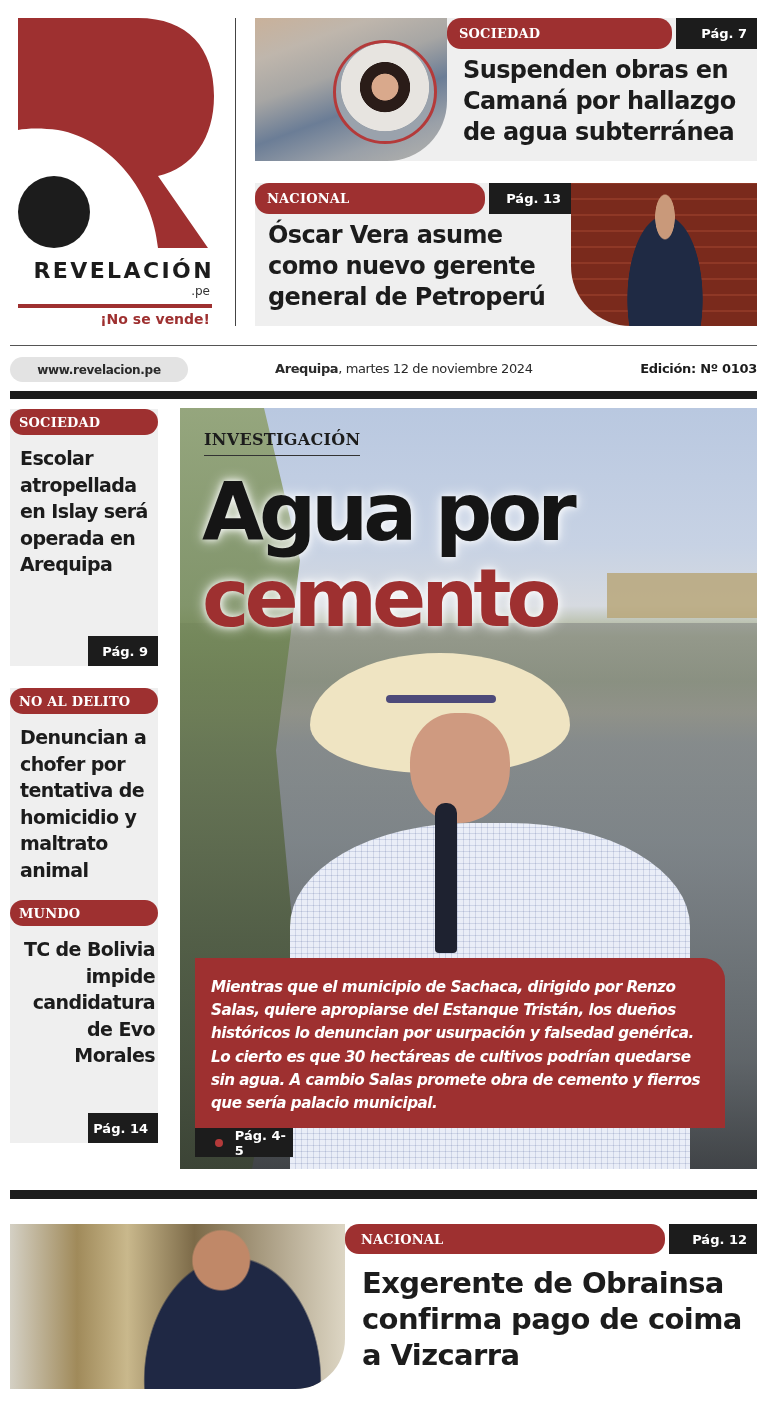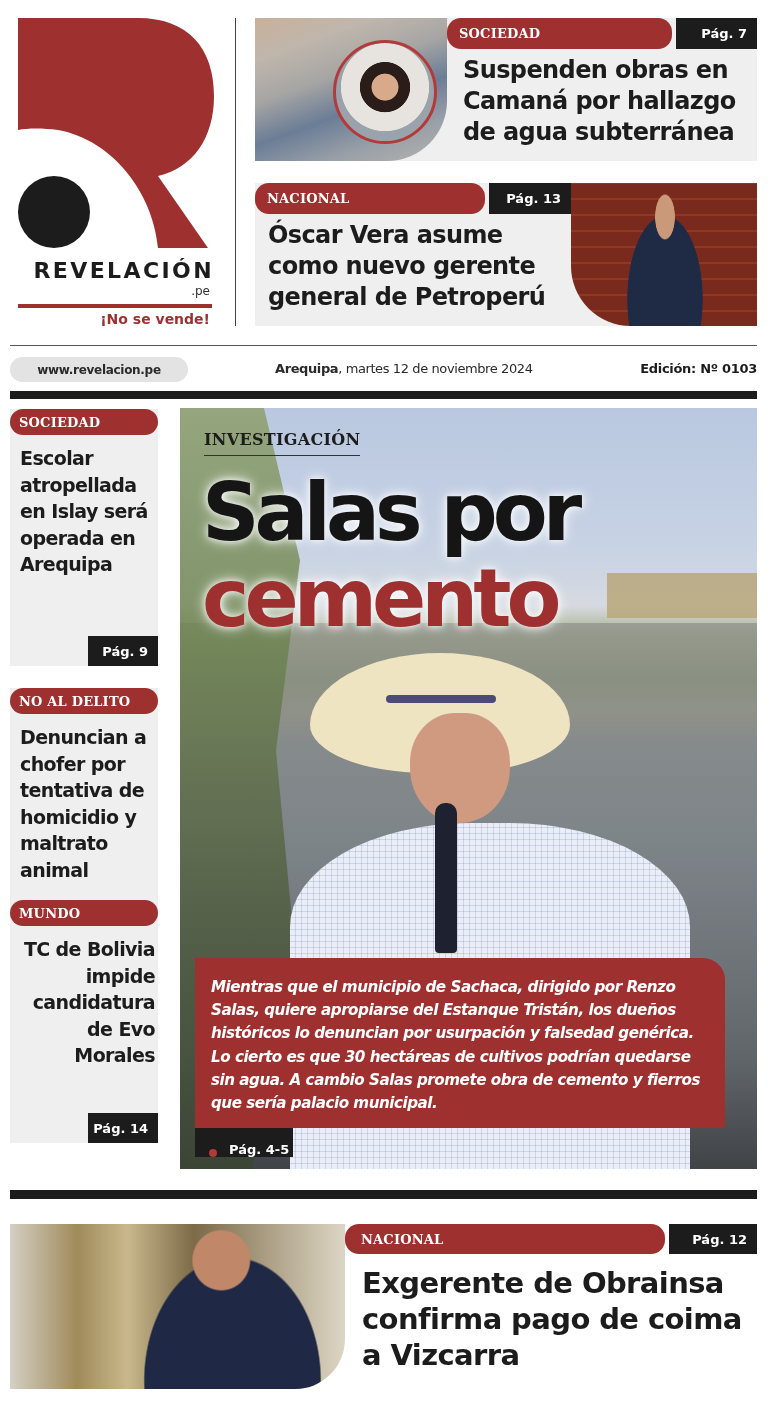--- a/index.html
+++ b/index.html
@@ -80,21 +80,21 @@
   .kicker { position: absolute; left: 24px; top: 22px; font-family: "DejaVu Serif", serif; font-weight: bold; font-size: 16px; color: #1c1c1c; letter-spacing: 0.3px;
     padding-bottom: 6px; border-bottom: 1.5px solid #333; }
   .title-1 { position: absolute; left: 22px; top: 62px; font-family: "DejaVu Sans", sans-serif; font-weight: bold; font-size: 80px; line-height: 86px; letter-spacing: -5px; color: #151515;
     text-shadow: 0 0 14px rgba(255,255,255,0.9), 0 0 6px rgba(255,255,255,0.8); }
   .title-2 { position: absolute; left: 22px; top: 148px; font-family: "DejaVu Sans", sans-serif; font-weight: bold; font-size: 80px; line-height: 86px; letter-spacing: -5px; color: #9e3030;
     text-shadow: 0 0 14px rgba(255,255,255,0.9), 0 0 6px rgba(255,255,255,0.8); }
 
   .summary { position: absolute; left: 15px; top: 550px; width: 530px; height: 170px; background: #9e3030; border-top-right-radius: 22px;
     padding: 18px 16px 0 16px; color: #fff; font-family: "DejaVu Sans", sans-serif; font-style: italic; font-weight: bold; font-size: 15.2px; line-height: 23.2px; letter-spacing: -0.5px; }
   .hero-pag { position: absolute; left: 15px; top: 720px; width: 98px; height: 29px; background: #1c1c1c; color: #fff;
-    display: flex; align-items: flex-end; padding-left: 14px; gap: 12px; font-family: "DejaVu Sans", sans-serif; font-weight: bold; font-size: 13px; }
+    display: flex; align-items: center; padding-left: 20px; gap: 12px; font-family: "DejaVu Sans", sans-serif; font-weight: bold; font-size: 13px; }
   .hero-pag .dot { width: 8px; height: 8px; border-radius: 50%; background: #b43a3a; }
 
   
   .bottom-rule { left: 10px; top: 1190px; width: 747px; height: 9px; background: #1c1c1c; }
   .b-photo { left: 10px; top: 1224px; width: 335px; height: 165px; overflow: hidden; border-bottom-right-radius: 50px;
     background: linear-gradient(90deg, #d4d0c4 0%, #a08a5a 20%, #c9b88c 35%, #7c6a48 55%, #ddd6c4 100%); }
   .b-person { position: absolute; left: 110px; top: 0; width: 225px; height: 165px;
     background: radial-gradient(ellipse at 45% 22%, #c08868 0 16%, transparent 17%),
                 radial-gradient(ellipse at 50% 95%, #1f2844 0 55%, transparent 56%); }
   .b-sec { left: 345px; top: 1224px; width: 320px; height: 30px; }
@@ -161,21 +161,21 @@
   <div class="hero-trees-l"></div>
   <div class="hero-reeds"></div>
   <div class="hero-person">
     <div class="shirt"></div>
     <div class="hat"></div>
     <div class="hat-band"></div>
     <div class="face"></div>
     <div class="mic"></div>
   </div>
   <div class="kicker">INVESTIGACIÓN</div>
-  <div class="title-1">Salas por</div>
+  <div class="title-1">Agua por</div>
   <div class="title-2">cemento</div>
   <div class="summary">Mientras que el municipio de Sachaca, dirigido por Renzo Salas, quiere apropiarse del Estanque Tristán, los dueños históricos lo denuncian por usurpación y falsedad genérica. Lo cierto es que 30 hectáreas de cultivos podrían quedarse sin agua. A cambio Salas promete obra de cemento y fierros que sería palacio municipal.</div>
   <div class="hero-pag">
     <span class="dot"></span>
     <span>Pág. 4-5</span>
   </div>
 </div>
 
 <div class="abs bottom-rule"></div>
 <div class="abs b-photo">

